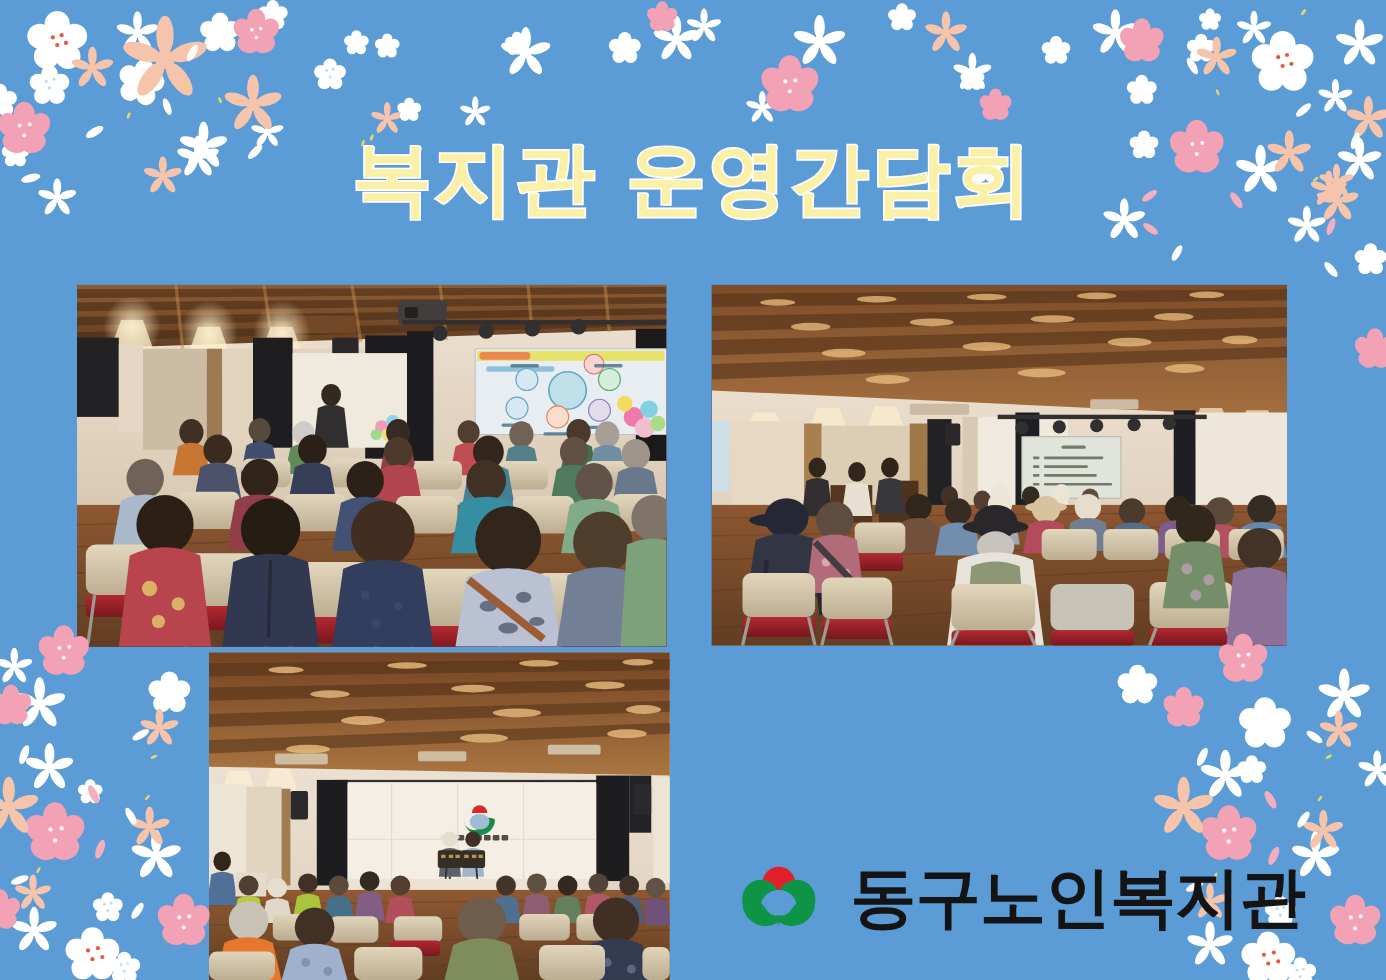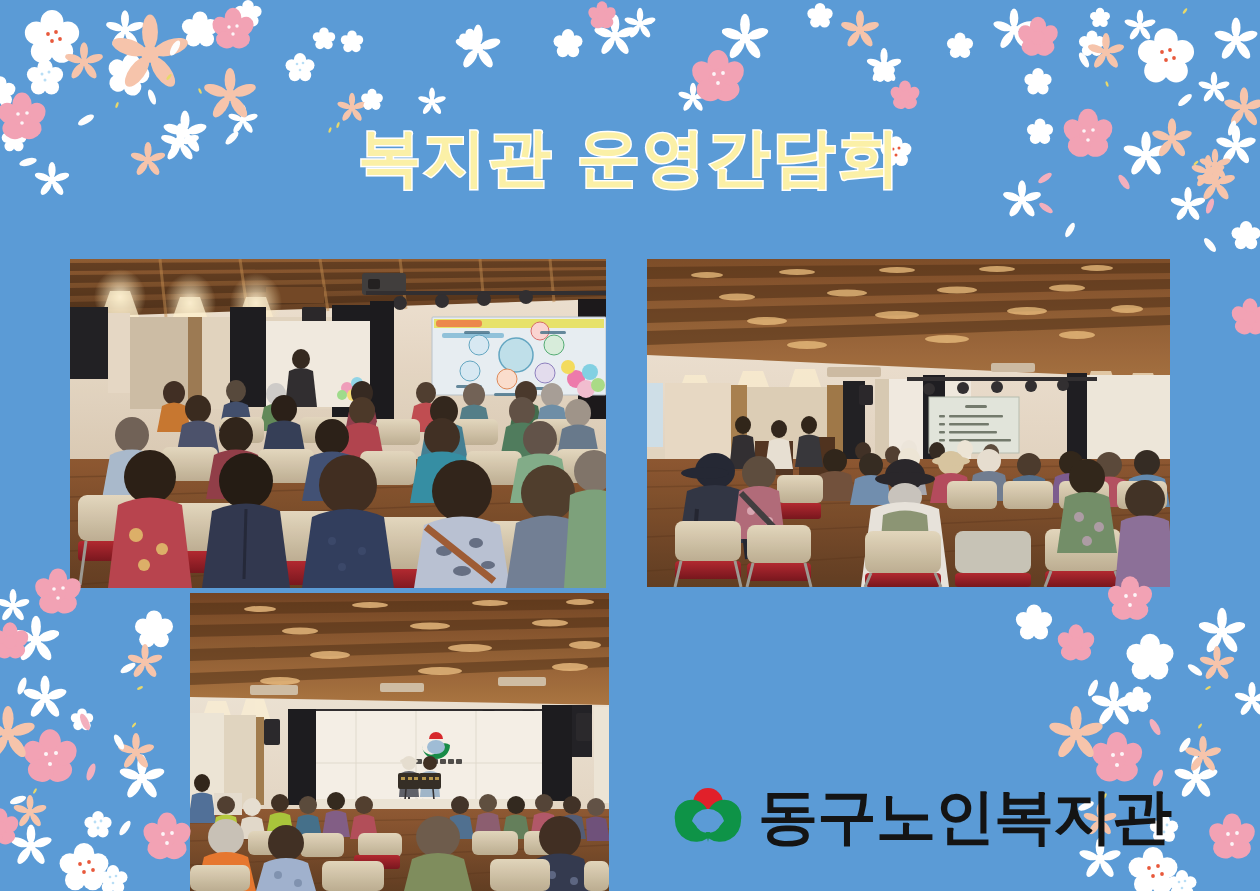--- a/index.html
+++ b/index.html
@@ -15,21 +15,21 @@
     background:#5b9bd6;
   }
   
   #flowers{position:absolute;inset:0;pointer-events:none;}
   #flowers svg{position:absolute;top:0;left:0;width:1260px;height:891px;}
 
   
   #title{
     position:absolute;left:0;right:0;top:126px;
     text-align:center;
-    font-size:63px;line-height:1;
+    font-size:72px;line-height:1;
     font-weight:bold;
     letter-spacing:2px;
     color:#fbf0a7;
     -webkit-text-stroke:3px #ffffff;
     paint-order:stroke fill;
     text-shadow:0 0 1px #ffffff;
     white-space:nowrap;
     font-family:"DejaVu Sans","Liberation Sans",sans-serif;
   }
 
@@ -37,21 +37,21 @@
   .photo{
     position:absolute;overflow:hidden;
     background:#4a3b30;
   }
   #photo1{left:70px;top:259px;width:536px;height:329px;}
   #photo2{left:647px;top:259px;width:523px;height:328px;}
   #photo3{left:190px;top:593px;width:419px;height:298px;}
   .photo .scene{position:absolute;inset:0;}
 
   
-  #logo{position:absolute;left:672px;top:784px;display:flex;align-items:center;gap:14px;}
+  #logo{position:absolute;left:672px;top:784px;display:flex;align-items:center;gap:29px;}
   #logo .mark{width:72px;height:64px;flex:0 0 auto;}
   #logo .wordmark{
     font-size:60px;line-height:1;font-weight:bold;color:#141414;
     letter-spacing:-1px;white-space:nowrap;
     font-family:"DejaVu Sans","Liberation Sans",sans-serif;
   }
 </style>
 </head>
 <body>
 

